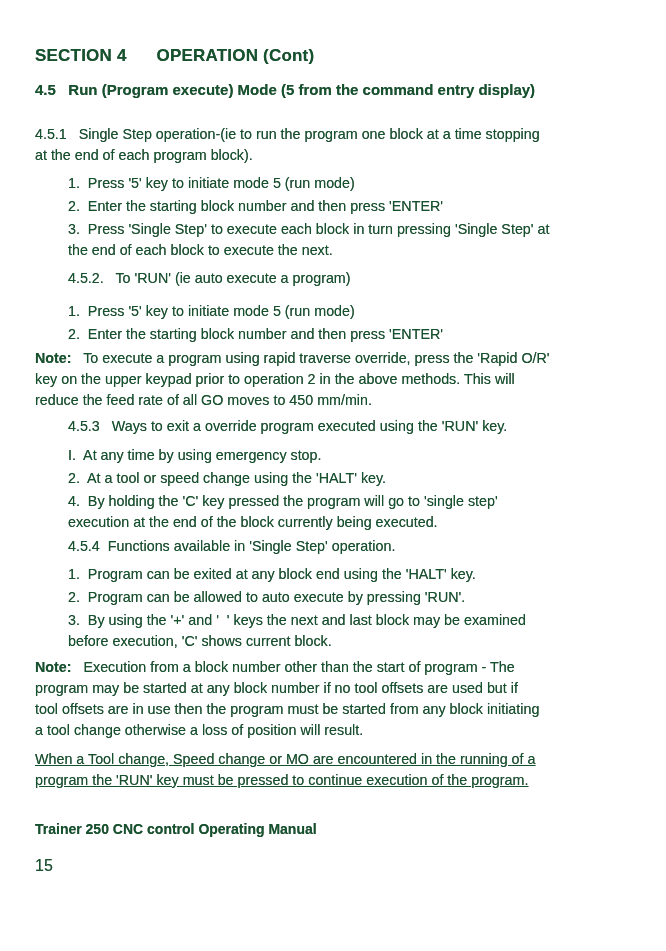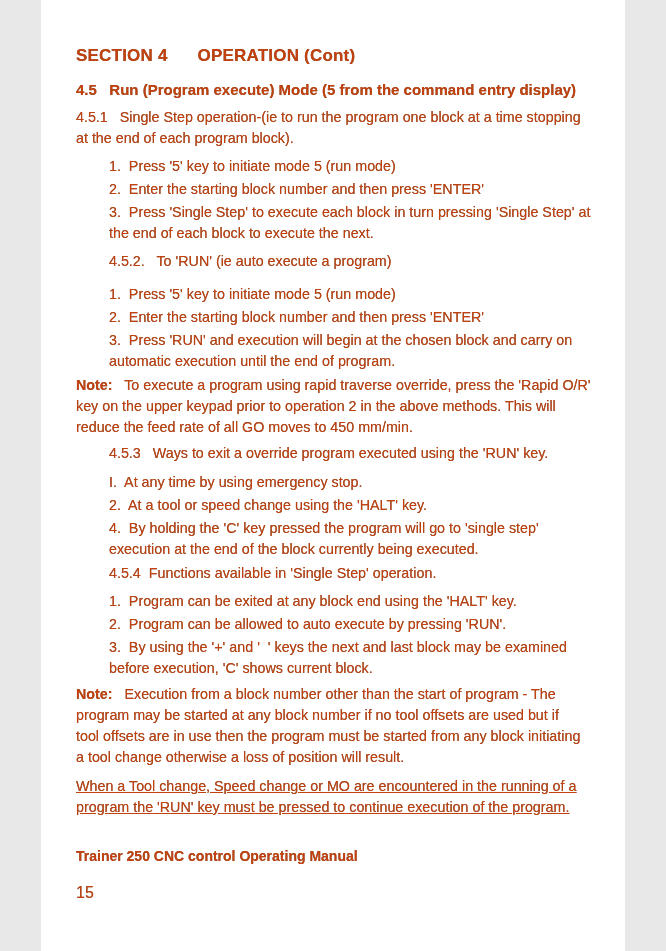--- a/index.html
+++ b/index.html
@@ -1,22 +1,22 @@
 <!DOCTYPE html>
 <html><head>
 <meta charset="utf-8">
 <style>
   html, body { margin: 0; padding: 0; background: #e8e8e8; }
   .page {
     position: relative;
-    width: 584px;
+    width: 666px;
     height: 951px;
     margin: 0 auto;
     background: #ffffff;
-    color: #c2410c;
+    color: #14532d;
     font-family: "Liberation Sans", "DejaVu Sans", sans-serif;
     box-sizing: border-box;
     padding: 46px 14px 0 35px;
     overflow: hidden;
     text-shadow: 0 0 0.5px rgba(0,0,0,0.55); 
   }
   .txt { white-space: pre-wrap; }
   .h1-row {
     display: flex;
     gap: 30px;
@@ -25,21 +25,21 @@
     font-weight: bold;
     letter-spacing: 0.2px;
   }
   .h2 {
     margin-top: 14px;
     font-size: 15px;
     line-height: 20px;
     font-weight: bold;
   }
   .body-txt { font-size: 14.3px; line-height: 21px; }
-  .para { margin-top: 7px; }
+  .para { margin-top: 24px; }
   .subhead { margin-top: 7px; margin-left: 33px; }
   .subhead-453 { margin-top: 5px; }
   .subhead-454 { margin-top: 3px; }
   .list { margin: 7px 0 0 33px; }
   .list-b { margin-top: 12px; }
   .list-c { margin-top: 8px; }
   .list-d { margin-top: 7px; }
   .li { margin: 0 0 2px 0; }
   .li:last-child { margin-bottom: 0; }
   .note { margin-top: 3px; }
@@ -78,22 +78,20 @@
     <p class="li txt">2.  Enter the starting block number and then press 'ENTER'</p>
     <p class="li txt">3.  Press 'Single Step' to execute each block in turn pressing 'Single Step' at
 the end of each block to execute the next.</p>
   </div>
 
   <div class="body-txt subhead txt">4.5.2.   To 'RUN' (ie auto execute a program)</div>
 
   <div class="body-txt list list-b">
     <p class="li txt">1.  Press '5' key to initiate mode 5 (run mode)</p>
     <p class="li txt">2.  Enter the starting block number and then press 'ENTER'</p>
-    <p class="li txt">3.  Press 'RUN' and execution will begin at the chosen block and carry on
-automatic execution until the end of program.</p>
   </div>
 
   <div class="body-txt note">
     <span class="note-label txt">Note:</span><span class="txt">   To execute a program using rapid traverse override, press the 'Rapid O/R'
 key on the upper keypad prior to operation 2 in the above methods. This will
 reduce the feed rate of all GO moves to 450 mm/min.</span>
   </div>
 
   <div class="body-txt subhead subhead-453 txt">4.5.3   Ways to exit a override program executed using the 'RUN' key.</div>
 

